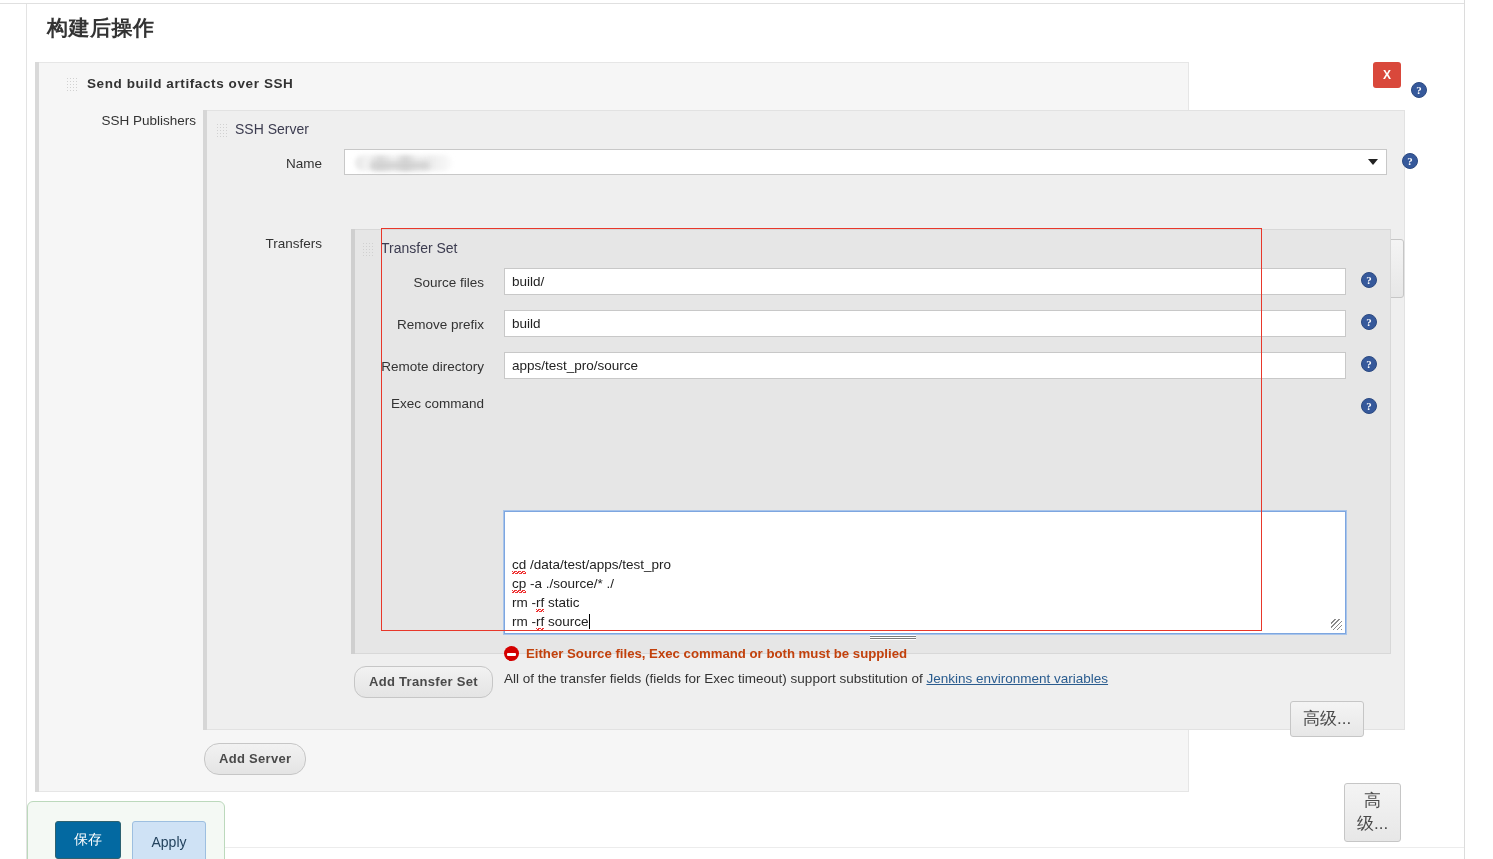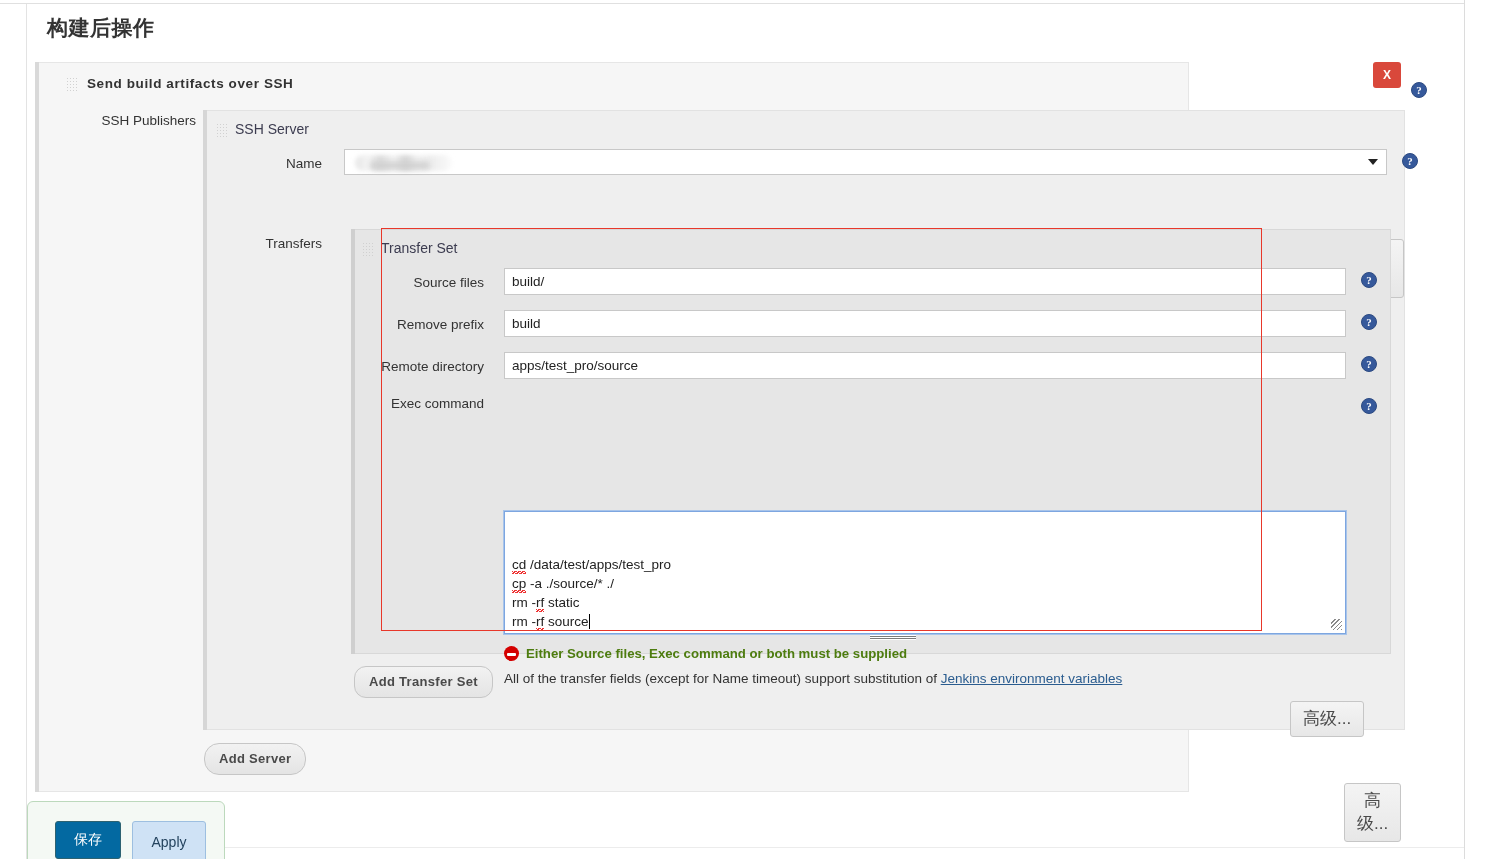--- a/index.html
+++ b/index.html
@@ -252,21 +252,21 @@
   .err-icon {
     width: 15px; height: 15px; border-radius: 50%;
     background: #d40000;
     position: relative;
     flex: 0 0 auto;
   }
   .err-icon:after {
     content:""; position: absolute; left: 3px; top: 6.5px;
     width: 9px; height: 3px; background: #fff; border-radius: 1px;
   }
-  .err-text { color: #4d7c0f; font-weight: bold; font-size: 13.2px; }
+  .err-text { color: #c2410c; font-weight: bold; font-size: 13.2px; }
 
   .hint-row {
     position: absolute; left: 152px; top: 441px;
     font-size: 13.5px; color: #333;
   }
   .hint-row a { color: #2a5c8f; text-decoration: underline; }
 
   .adv-2 { position: absolute; left: 938px; top: 471px; }
 
   .add-transfer {
@@ -402,21 +402,21 @@
       </div>
       <div class="drag-bar"></div>
       <span class="help-icon f-help" style="left:1009px;top:168px;">?</span>
 
       <div class="err-row">
         <span class="err-icon"></span>
         <span class="err-text">Either Source files, Exec command or both must be supplied</span>
       </div>
 
       <div class="hint-row">
-        <span>All of the transfer fields (except for Name timeout) support substitution of </span><a href="#">Jenkins environment variables</a>
+        <span>All of the transfer fields (fields for Exec timeout) support substitution of </span><a href="#">Jenkins environment variables</a>
       </div>
 
       <button class="adv-btn adv-2">高级...</button>
     </div>
 
     <button class="add-transfer">Add Transfer Set</button>
   </div>
 
   <button class="add-server">Add Server</button>
 

